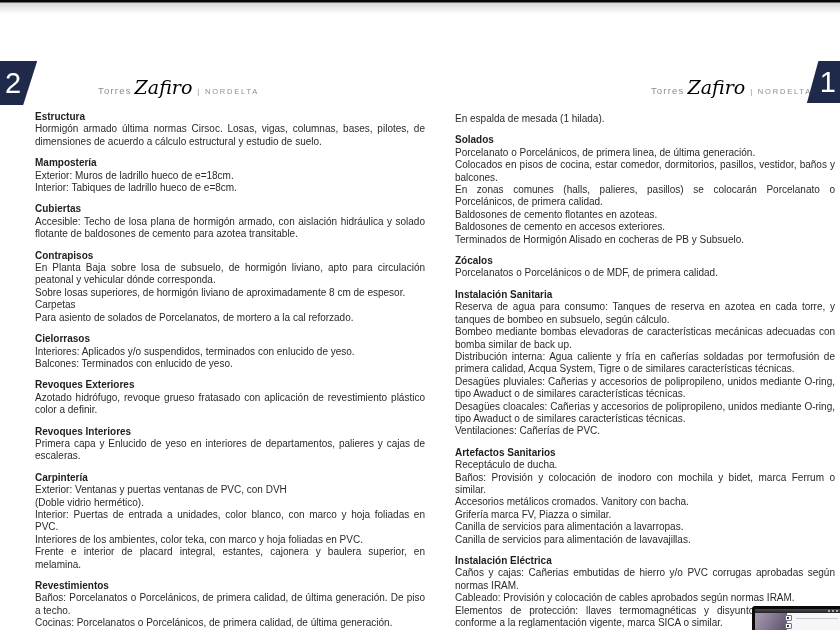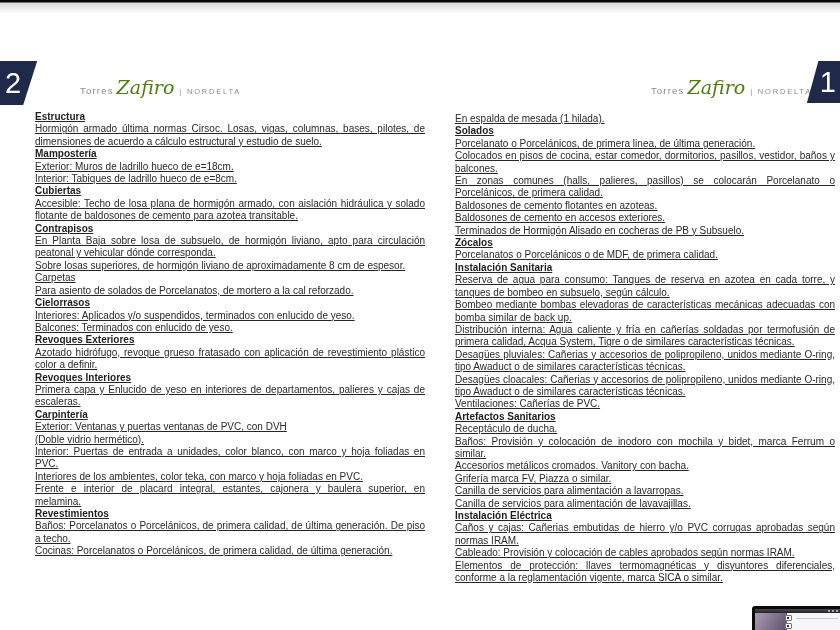--- a/index.html
+++ b/index.html
@@ -24,40 +24,40 @@
     clip-path:polygon(0 0,93% 0,58% 100%,0 100%);
     padding-left:5px;box-sizing:border-box;
   }
   .badge-right{
     right:0;top:61px;width:36px;height:42px;line-height:42px;
     clip-path:polygon(40% 0,100% 0,100% 100%,8% 100%);
     text-align:right;padding-right:4px;box-sizing:border-box;
   }
   .brand{
     position:absolute;top:76px;height:26px;
-    display:flex;align-items:baseline;white-space:nowrap;
+    display:flex;align-items:baseline;white-space:nowrap;margin-left:18px;
   }
   .brand-left{left:80px;}
   .brand-right{right:28px;}
   .brand-prefix{
     font-size:9.5px;color:var(--brand-gray,#8d8d8d);letter-spacing:1.2px;
   }
   .brand-name{
     font-family:"DejaVu Serif","Liberation Serif",serif;
-    font-style:italic;font-size:19px;color:#4d7c0f;
+    font-style:italic;font-size:19px;color:#000000;
     margin:0 5px 0 3px;
   }
   .brand-suffix{
     font-size:7.5px;color:var(--brand-gray,#8d8d8d);letter-spacing:1.8px;
   }
   
-  .col{position:absolute;text-decoration:underline;}
+  .col{position:absolute;}
   .col-left{left:35px;top:111px;width:390px;font-size:10px;line-height:12.4px;}
   .col-right{left:455px;top:113px;width:380px;font-size:10px;line-height:12.4px;}
-  .doc-section + .doc-section{}
+  .doc-section + .doc-section{margin-top:9px;}
   .sec-heading{
     margin:0;font-size:inherit;line-height:inherit;font-weight:bold;color:#1e1e1e;
   }
   .sec-par{
     margin:0;text-align:justify;text-justify:inter-word;color:#2a2a2a;
   }
   
   .pip{
     position:absolute;left:752px;top:606px;width:88px;height:24px;
     background:#0a0a0a;border-radius:3px 0 0 0;

